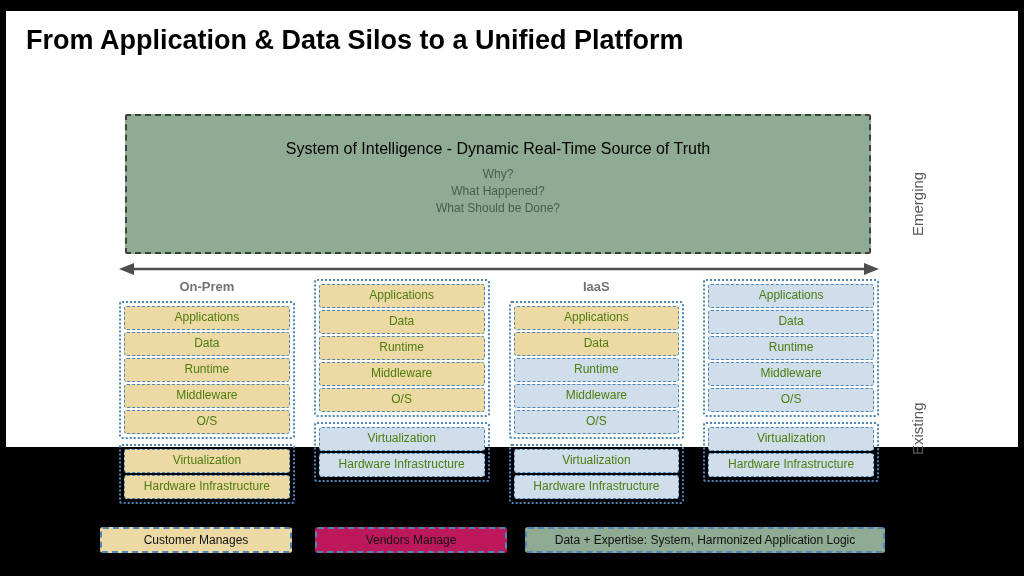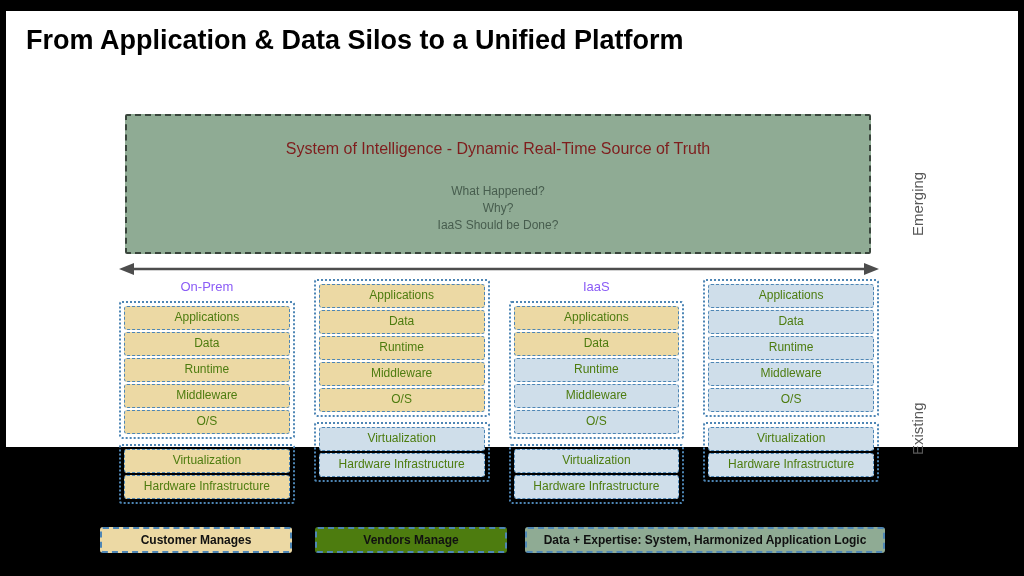--- a/index.html
+++ b/index.html
@@ -5,58 +5,58 @@
   * { margin:0; padding:0; box-sizing:border-box; }
   html,body { width:1024px; height:576px; background:#000; overflow:hidden;
               font-family:"Liberation Sans", sans-serif; }
   .frame { position:relative; width:1024px; height:458px; background:#000; }
   .slide { position:absolute; left:6px; top:11px; right:6px; bottom:11px; background:#fff; }
 
   .title { position:absolute; left:20px; top:14px; font-size:27px; font-weight:bold; color:#000; }
 
   .intel-box { position:absolute; left:119px; top:103px; width:746px; height:140px;
                border:2px dashed #39453c; border-radius:2px; padding-top:24px; text-align:center; }
-  .intel-title { font-size:16px; color:#7f1d1d; margin-bottom:25px; }
+  .intel-title { font-size:16px; color:#000000; margin-bottom:8px; }
   .q-line { font-size:12px; color:#475d4e; line-height:17px; }
 
   .axis-label { position:absolute; width:28px; text-align:center; color:#585858; font-size:15px;
                 writing-mode:vertical-rl; transform:rotate(180deg); }
   .axis-top { left:903px; top:130px; height:125px; }
   .axis-bottom { left:903px; top:355px; height:125px; }
 
   .arrow-wrap { position:absolute; left:113px; top:250px; width:760px; height:16px; }
 
   .columns { position:absolute; left:113px; top:268px; width:760px; display:flex; gap:19px; }
   .stack-column { flex:1; display:flex; flex-direction:column; }
-  .col-header { text-align:center; font-size:13px; font-weight:normal; color:#8b5cf6; height:18px; margin-bottom:4px; }
+  .col-header { text-align:center; font-size:13px; font-weight:bold; color:#737373; height:18px; margin-bottom:4px; }
   .stack-group { border:2px dotted #4e86b5; border-radius:3px; padding:3px; display:flex; flex-direction:column; gap:2px; }
   .stack-group + .stack-group { margin-top:5px; }
   .stack-row { border:1.5px dashed #4e86b5; border-radius:3px; text-align:center; font-size:12px;
                color:#4d7c0f; line-height:21px; height:24px; }
 
   .legend-item { position:absolute; top:516px; height:26px; border:2px dashed #4e86b5; border-radius:3px;
-                 text-align:center; font-size:12px; font-weight:bold; color:#111; line-height:22px; }
+                 text-align:center; font-size:12px; font-weight:normal; color:#111; line-height:22px; }
   .legend-0 { left:94px;  width:192px; }
   .legend-1 { left:309px; width:192px; }
   .legend-2 { left:519px; width:360px; }
 </style>
 </head>
 <body>
 
 <div class="frame">
   <div class="slide">
 
     <div class="title">From Application &amp; Data Silos to a Unified Platform</div>
 
     <div class="intel-box" style="background: rgb(143, 171, 148);">
       <div class="intel-title">System of Intelligence - Dynamic Real-Time Source of Truth</div>
       <div>
+          <div class="q-line">Why?</div>
           <div class="q-line">What Happened?</div>
-          <div class="q-line">Why?</div>
-          <div class="q-line">IaaS Should be Done?</div>
+          <div class="q-line">What Should be Done?</div>
         </div>
     </div>
 
     <div class="axis-label axis-top">Emerging</div>
     <div class="axis-label axis-bottom">Existing</div>
 
     <div class="arrow-wrap">
       <svg width="760" height="16">
         <line id="arrow-line" x1="13" y1="8" x2="747" y2="8" stroke="#4d4d4d" stroke-width="2.5"></line>
         <polygon id="arrow-head-left" points="0,8 15,2 15,14" fill="#4d4d4d"></polygon>
@@ -116,18 +116,18 @@
           </div>
           <div class="stack-group">
             <div class="stack-row" style="background: rgb(207, 222, 234);">Virtualization</div>
             <div class="stack-row" style="background: rgb(207, 222, 234);">Hardware Infrastructure</div>
           </div>
         </div>
       </div>
 
     <div id="legend-holder">
         <div class="legend-item legend-0" style="background: rgb(236, 217, 164);">Customer Manages</div>
-        <div class="legend-item legend-1" style="background: #4d7c0f;">Vendors Manage</div>
+        <div class="legend-item legend-1" style="background: #be185d;">Vendors Manage</div>
         <div class="legend-item legend-2" style="background: rgb(143, 171, 148);">Data + Expertise: System, Harmonized Application Logic</div>
       </div>
 
   </div>
 </div>
 
 </body></html>

